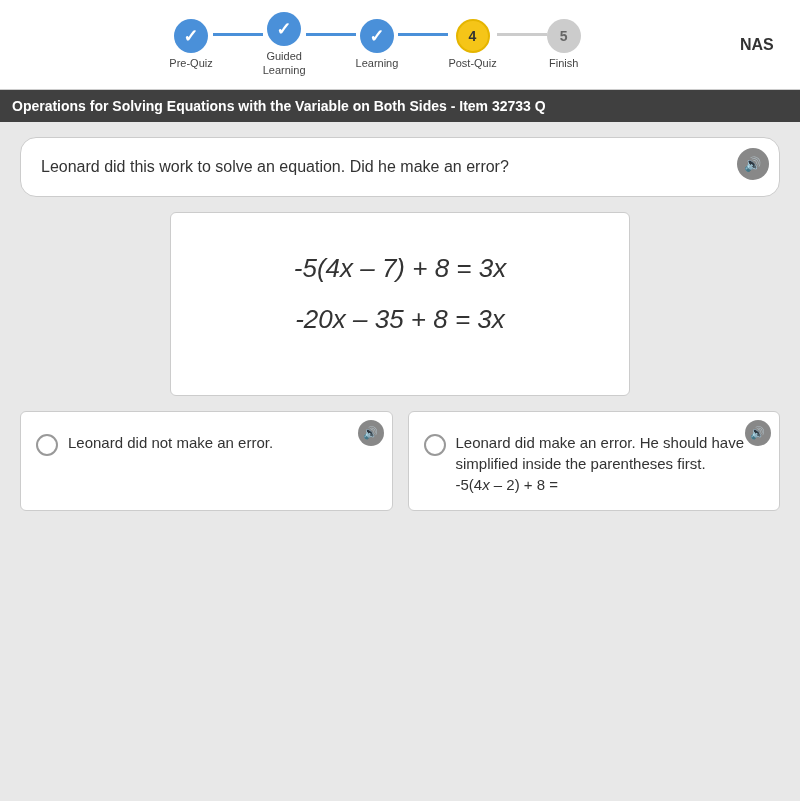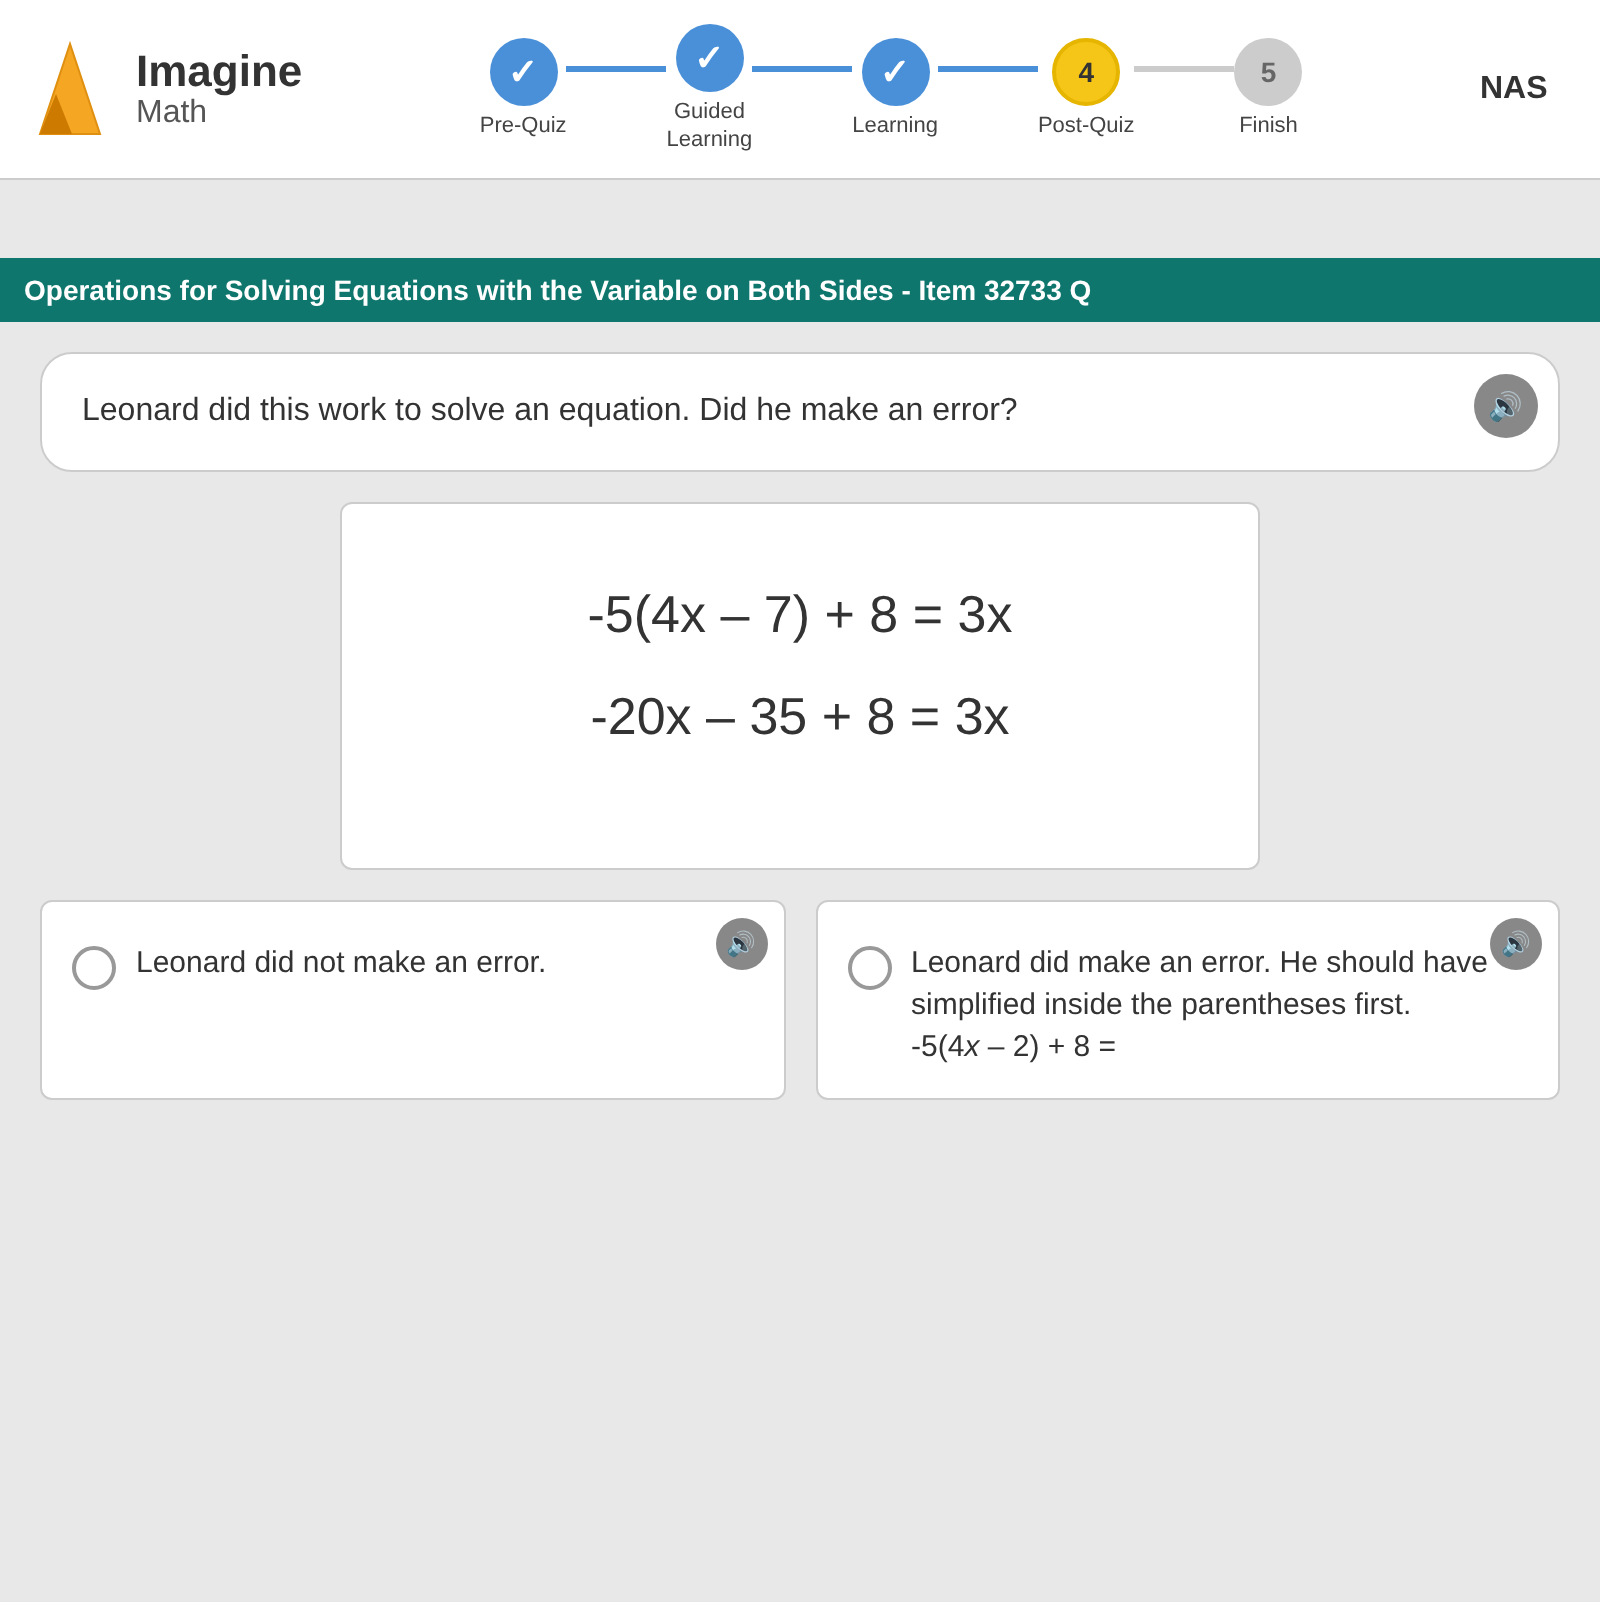--- a/index.html
+++ b/index.html
@@ -115,26 +115,25 @@
 
     .nas-area {
       min-width: 50px;
       font-size: 16px;
       font-weight: bold;
       color: #333;
     }
 
     
     .title-bar {
-      background: #0f766e;
+      background: #404040;
       color: white;
       padding: 8px 12px;
       font-size: 14px;
       font-weight: bold;
-      margin-top: 39px;
     }
 
     
     .main-content {
       padding: 15px 20px;
       background: #e8e8e8;
     }
 
     
     .question-box {
@@ -172,20 +171,21 @@
       padding: 40px 20px;
       margin: 0 auto 15px auto;
       width: 460px;
       text-align: center;
     }
 
     .math-equation {
       font-size: 26px;
       color: #333;
       margin-bottom: 20px;
+      font-style: italic;
     }
 
     
     .action-buttons {
       display: flex;
       justify-content: flex-end;
       gap: 10px;
       margin-bottom: 15px;
       padding-right: 5px;
     }
@@ -274,31 +274,20 @@
     
     .checkmark {
       font-size: 18px;
       color: white;
     }
   </style>
 </head>
 <body>
 
 <div class="header">
-  <div class="logo-area">
-
-    <svg class="logo-icon" viewBox="0 0 50 55" xmlns="http://www.w3.org/2000/svg">
-      <polygon points="10,50 25,5 40,50" fill="#f5a623" stroke="#e09010" stroke-width="1"></polygon>
-      <polygon points="10,50 18,30 26,50" fill="#cc7a00"></polygon>
-    </svg>
-    <div class="logo-text">
-      <span class="logo-imagine">Imagine</span>
-      <span class="logo-math">Math</span>
-    </div>
-  </div>
 
   <div class="progress-bar">
 
     <div class="progress-step">
       <div class="step-circle completed">
         <span class="checkmark">✓</span>
       </div>
       <div class="step-label">Pre-Quiz</div>
     </div>
     <div class="step-connector"></div>

